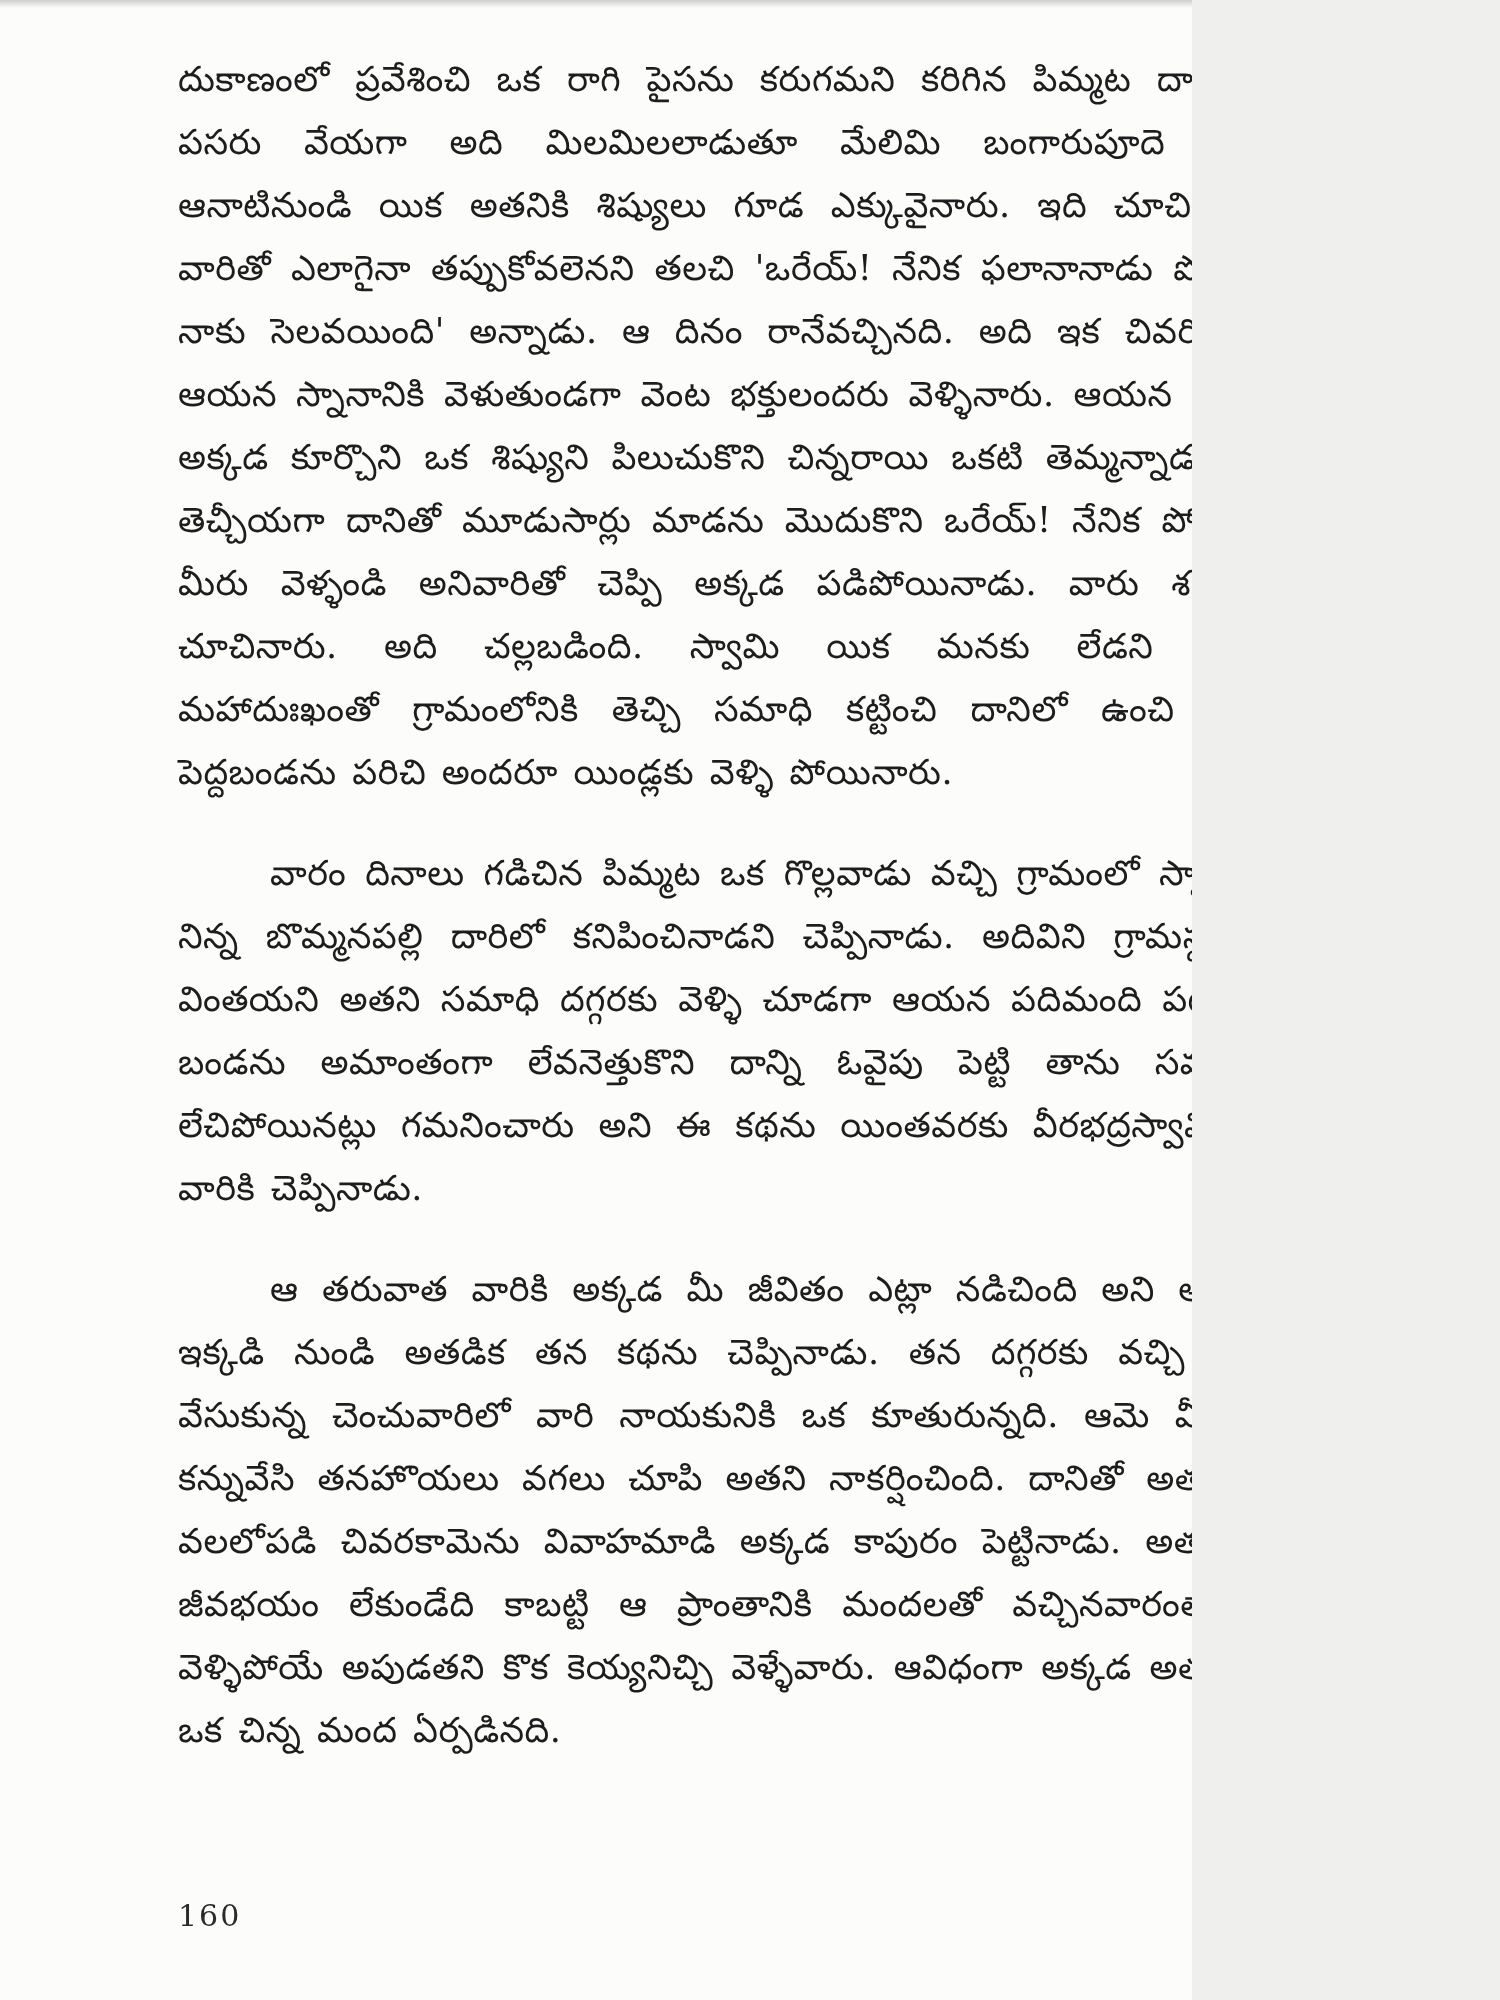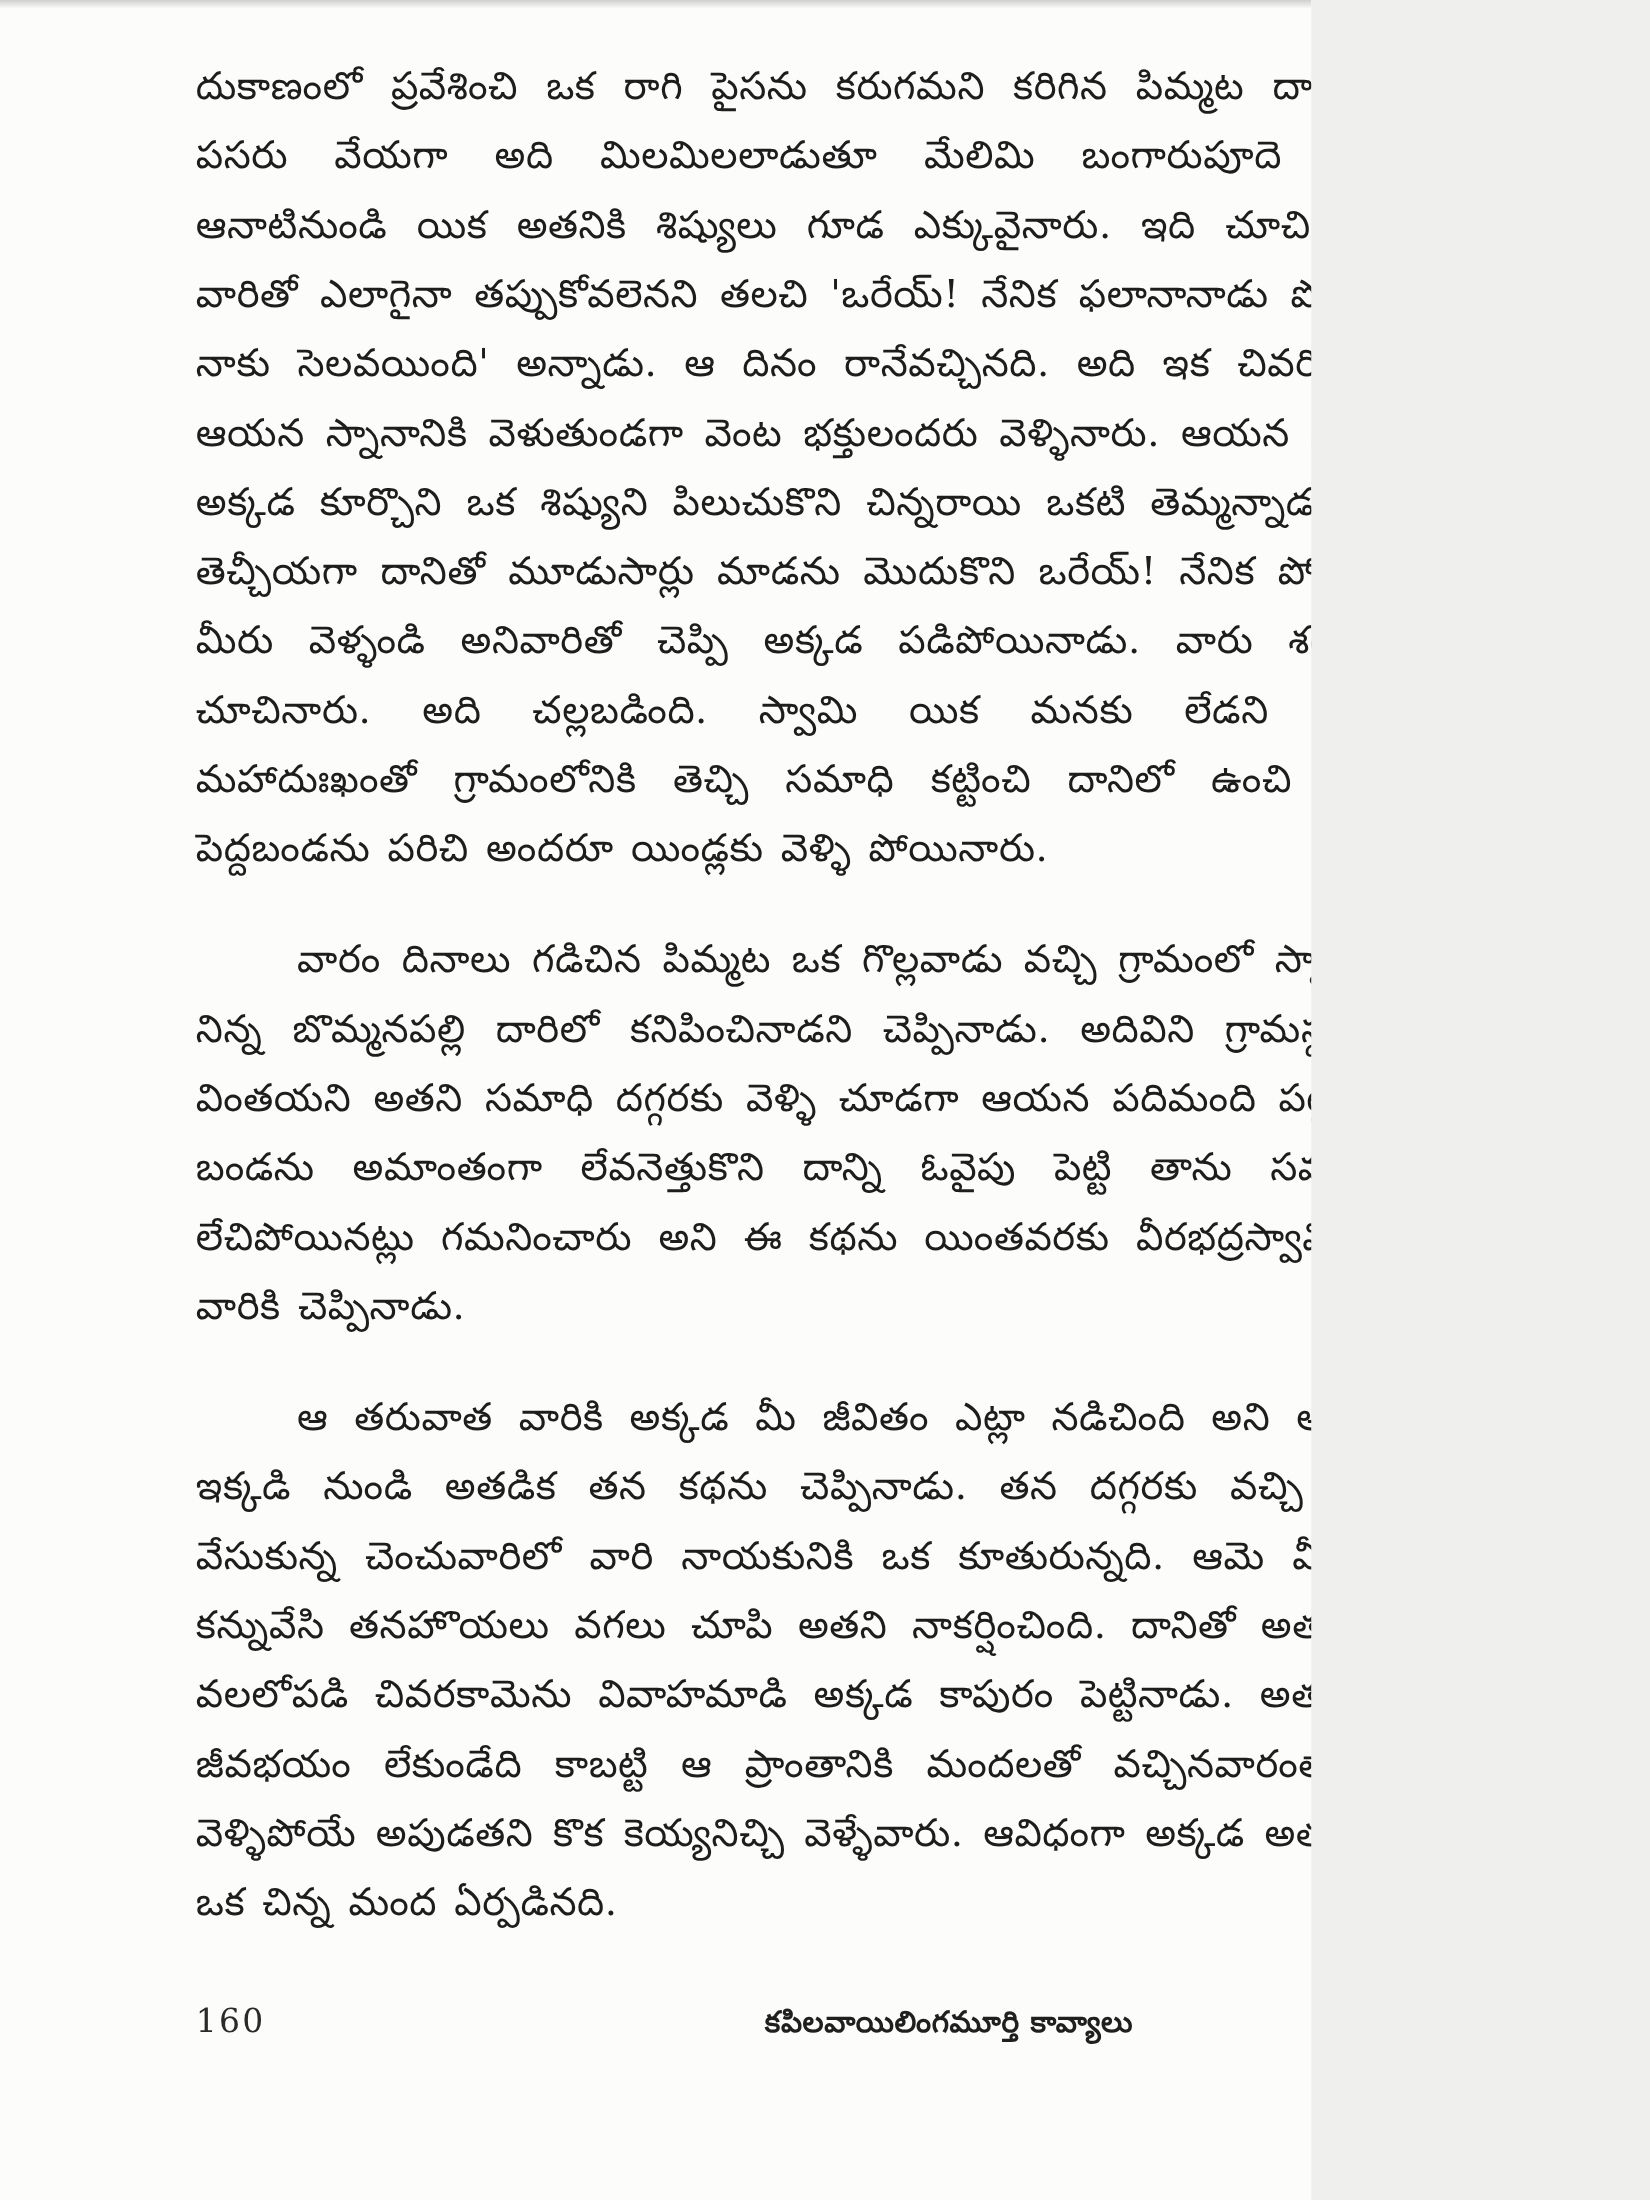--- a/index.html
+++ b/index.html
@@ -45,21 +45,21 @@
   .text-block p + p {
     margin-top: 38px;
   }
   .text-block p.indent {
     text-indent: 92px;
   }
   .footer {
     position: absolute;
     left: 178px;
     right: 162px;
-    top: 1820px;
+    top: 1898px;
     display: flex;
     justify-content: space-between;
     align-items: baseline;
   }
   .page-number {
     font-size: 30px;
     letter-spacing: 2px;
     color: #2a2a2a;
     font-family: "DejaVu Serif", serif;
   }
@@ -77,15 +77,14 @@
   <div class="scan-edge"></div>
 
   <div class="text-block">
     <p>దుకాణంలో ప్రవేశించి ఒక రాగి పైసను కరుగమని కరిగిన పిమ్మట దానిలో ఏదో పసరు వేయగా అది మిలమిలలాడుతూ మేలిమి బంగారుపూదె అయింది. ఆనాటినుండి యిక అతనికి శిష్యులు గూడ ఎక్కువైనారు. ఇది చూచి ఆయనిక వారితో ఎలాగైనా తప్పుకోవలెనని తలచి 'ఒరేయ్! నేనిక ఫలానానాడు పోతున్నాను నాకు సెలవయింది' అన్నాడు. ఆ దినం రానేవచ్చినది. అది ఇక చివరి దినమని ఆయన స్నానానికి వెళుతుండగా వెంట భక్తులందరు వెళ్ళినారు. ఆయన స్నానంచేసి అక్కడ కూర్చొని ఒక శిష్యుని పిలుచుకొని చిన్నరాయి ఒకటి తెమ్మన్నాడు. అతడు తెచ్చీయగా దానితో మూడుసార్లు మాడను మొదుకొని ఒరేయ్! నేనిక పోతున్నాను. మీరు వెళ్ళండి అనివారితో చెప్పి అక్కడ పడిపోయినాడు. వారు శరీరం పట్టి చూచినారు. అది చల్లబడింది. స్వామి యిక మనకు లేడని వారతనిని మహాదుఃఖంతో గ్రామంలోనికి తెచ్చి సమాధి కట్టించి దానిలో ఉంచి పైన ఒక పెద్దబండను పరిచి అందరూ యిండ్లకు వెళ్ళి పోయినారు.</p>
     <p class="indent">వారం దినాలు గడిచిన పిమ్మట ఒక గొల్లవాడు వచ్చి గ్రామంలో స్వామి నాకు నిన్న బొమ్మనపల్లి దారిలో కనిపించినాడని చెప్పినాడు. అదివిని గ్రామస్థు లిదేమి వింతయని అతని సమాధి దగ్గరకు వెళ్ళి చూడగా ఆయన పదిమంది పట్టిన లేవని బండను అమాంతంగా లేవనెత్తుకొని దాన్ని ఓవైపు పెట్టి తాను సమాధినుంచి లేచిపోయినట్లు గమనించారు అని ఈ కథను యింతవరకు వీరభద్రస్వామి అక్కడి వారికి చెప్పినాడు.</p>
     <p class="indent">ఆ తరువాత వారికి అక్కడ మీ జీవితం ఎట్లా నడిచింది అని అడిగినారు. ఇక్కడి నుండి అతడిక తన కథను చెప్పినాడు. తన దగ్గరకు వచ్చి గుడిసెలు వేసుకున్న చెంచువారిలో వారి నాయకునికి ఒక కూతురున్నది. ఆమె వీరభద్రునిపై కన్నువేసి తనహొయలు వగలు చూపి అతని నాకర్షించింది. దానితో అతడిక ఆమె వలలోపడి చివరకామెను వివాహమాడి అక్కడ కాపురం పెట్టినాడు. అతడున్నచోట జీవభయం లేకుండేది కాబట్టి ఆ ప్రాంతానికి మందలతో వచ్చినవారంతా తాము వెళ్ళిపోయే అపుడతని కొక కెయ్యనిచ్చి వెళ్ళేవారు. ఆవిధంగా అక్కడ అతనికి కూడ ఒక చిన్న మంద ఏర్పడినది.</p>
   </div>
 
   <div class="footer">
     <span class="page-number">160</span>
-    <span class="running-title">కపిలవాయిలింగమూర్తి కావ్యాలు</span>
   </div>
 </div>
 
 </body></html>

